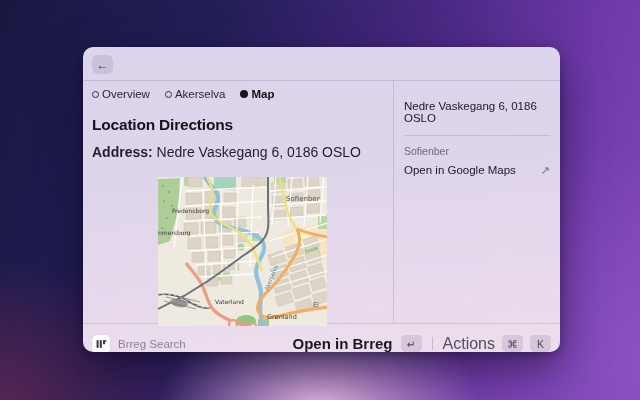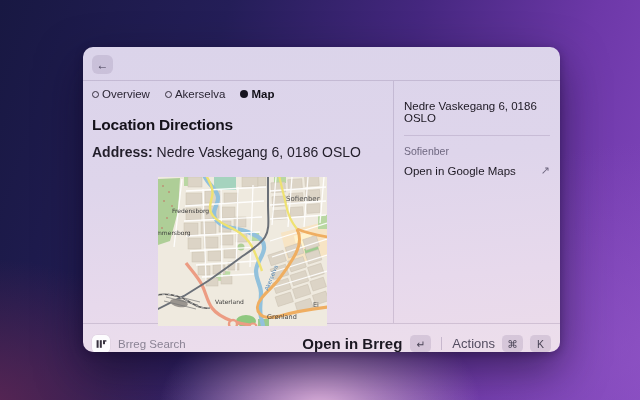--- a/index.html
+++ b/index.html
@@ -35,42 +35,42 @@
   .tab.selected .dot { width:8px; height:8px; border:none; background:#17141f; }
   .tab.selected .tab-label { font-weight:bold; color:#121018; }
   .page-title { margin-top:16px; font-size:15.5px; font-weight:bold; letter-spacing:-.2px; color:#15121b; }
   .addr-line { margin-top:10px; font-size:14px; color:#221e2a; }
   .addr-line b { font-weight:bold; }
   .map-wrap { width:169px; height:149px; margin:17px auto 0; display:block; }
   .side-col { width:167px; border-left:1px solid rgba(98,78,120,.20); padding:13px 10px 0 10px; }
   .panel-label { font-size:10.5px; color:#6f6880; }
   .panel-value { font-size:11.5px; color:#1c1822; margin-top:6px; }
   .panel-divider { border:none; border-top:1px solid rgba(98,78,120,.18); margin:11px 0 9px; }
-  .dir-row { display:flex; align-items:center; justify-content:space-between; margin-top:7px; cursor:pointer; }
+  .dir-row { display:flex; justify-content:space-between; margin-top:7px; cursor:pointer; }
   .dir-action { font-size:11.5px; font-weight:500; color:#1c1822; }
   .ext-icon { font-size:11px; color:#6f6880; }
   .win-footer {
     height:40px; border-top:1px solid rgba(98,78,120,.20);
     display:flex; align-items:center; padding:0 9px; gap:8px;
     background:rgba(255,255,255,.07);
   }
   .logo-box {
     width:18px; height:18px; border-radius:5px; background:#fdfcfe;
     display:flex; align-items:center; justify-content:center;
     box-shadow:0 0 0 .5px rgba(0,0,0,.06);
   }
   .app-name { font-size:11.5px; color:#8a8394; flex:1; cursor:text; }
   .primary-action { font-size:15px; font-weight:bold; color:#1c1822; }
   .key-pill {
     height:17px; min-width:21px; padding:0 4px; border-radius:4.5px;
     background:rgba(70,50,100,.13); color:#4a4456; font-size:10.5px;
     display:flex; align-items:center; justify-content:center;
   }
   .footer-sep { width:1px; height:13px; background:rgba(70,50,100,.22); margin:0 2px; }
-  .actions-label { font-size:13px; color:#534d60; }
+  .actions-label { font-size:16px; color:#534d60; }
   .actions-group { display:flex; align-items:center; gap:7px; cursor:pointer; }
   text { font-family:"DejaVu Sans", sans-serif; }
 </style>
 </head>
 <body>
 
 <div class="window">
 
   <div class="win-header">
     <div class="back-btn">

